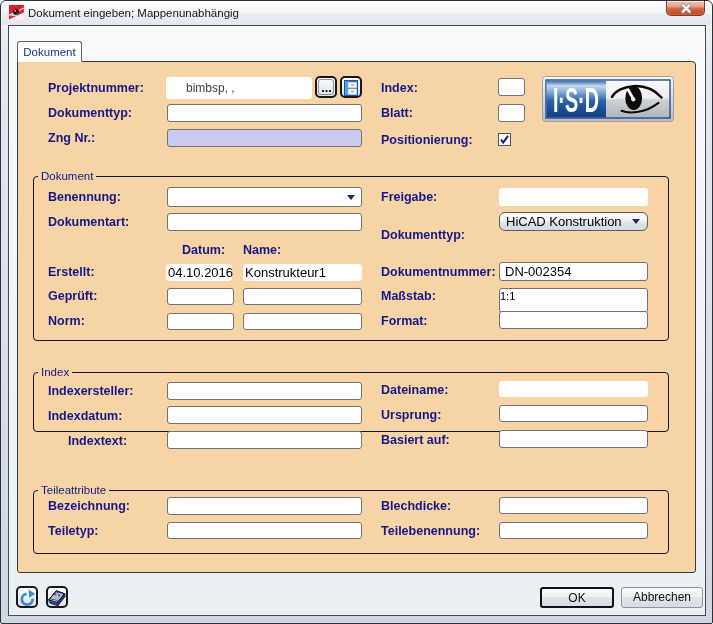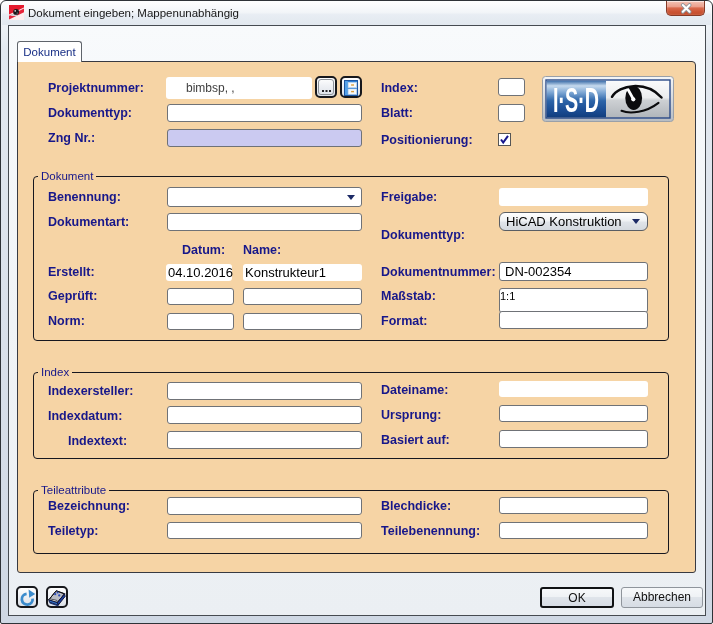--- a/index.html
+++ b/index.html
@@ -152,21 +152,21 @@
 <div class="lbl" style="left:48px;top:314px;">Norm:</div>
 <div class="fld" style="left:167px;top:313px;width:67px;height:17px;"></div>
 <div class="fld" style="left:243px;top:313px;width:119px;height:17px;"></div>
 <div class="lbl" style="left:381px;top:265px;">Dokumentnummer:</div>
 <div class="fld" style="left:499px;top:262px;width:149px;height:19px;line-height:17px;padding-left:5px;">DN-002354</div>
 <div class="lbl" style="left:381px;top:289px;">Maßstab:</div>
 <div class="fld" style="left:499px;top:288px;width:149px;height:25px;line-height:15px;font-size:11px;">1:1</div>
 <div class="lbl" style="left:381px;top:314px;">Format:</div>
 <div class="fld" style="left:499px;top:311px;width:149px;height:18px;"></div>
 
-<div class="grp" style="left:33px;top:372px;width:636px;height:87px;">
+<div class="grp" style="left:33px;top:372px;width:636px;height:60px;">
     <span class="leg">Index</span>
   </div>
 <div class="lbl" style="left:48px;top:384px;">Indexersteller:</div>
 <div class="fld" style="left:167px;top:382px;width:195px;height:18px;"></div>
 <div class="lbl" style="left:48px;top:409px;">Indexdatum:</div>
 <div class="fld" style="left:167px;top:406px;width:195px;height:18px;"></div>
 <div class="lbl" style="left:48px;top:434px;margin-left:20px;">Indextext:</div>
 <div class="fld" style="left:167px;top:431px;width:195px;height:18px;"></div>
 <div class="lbl" style="left:381px;top:383px;">Dateiname:</div>
 <div class="fld nb" style="left:499px;top:381px;width:149px;height:16px;"></div>

